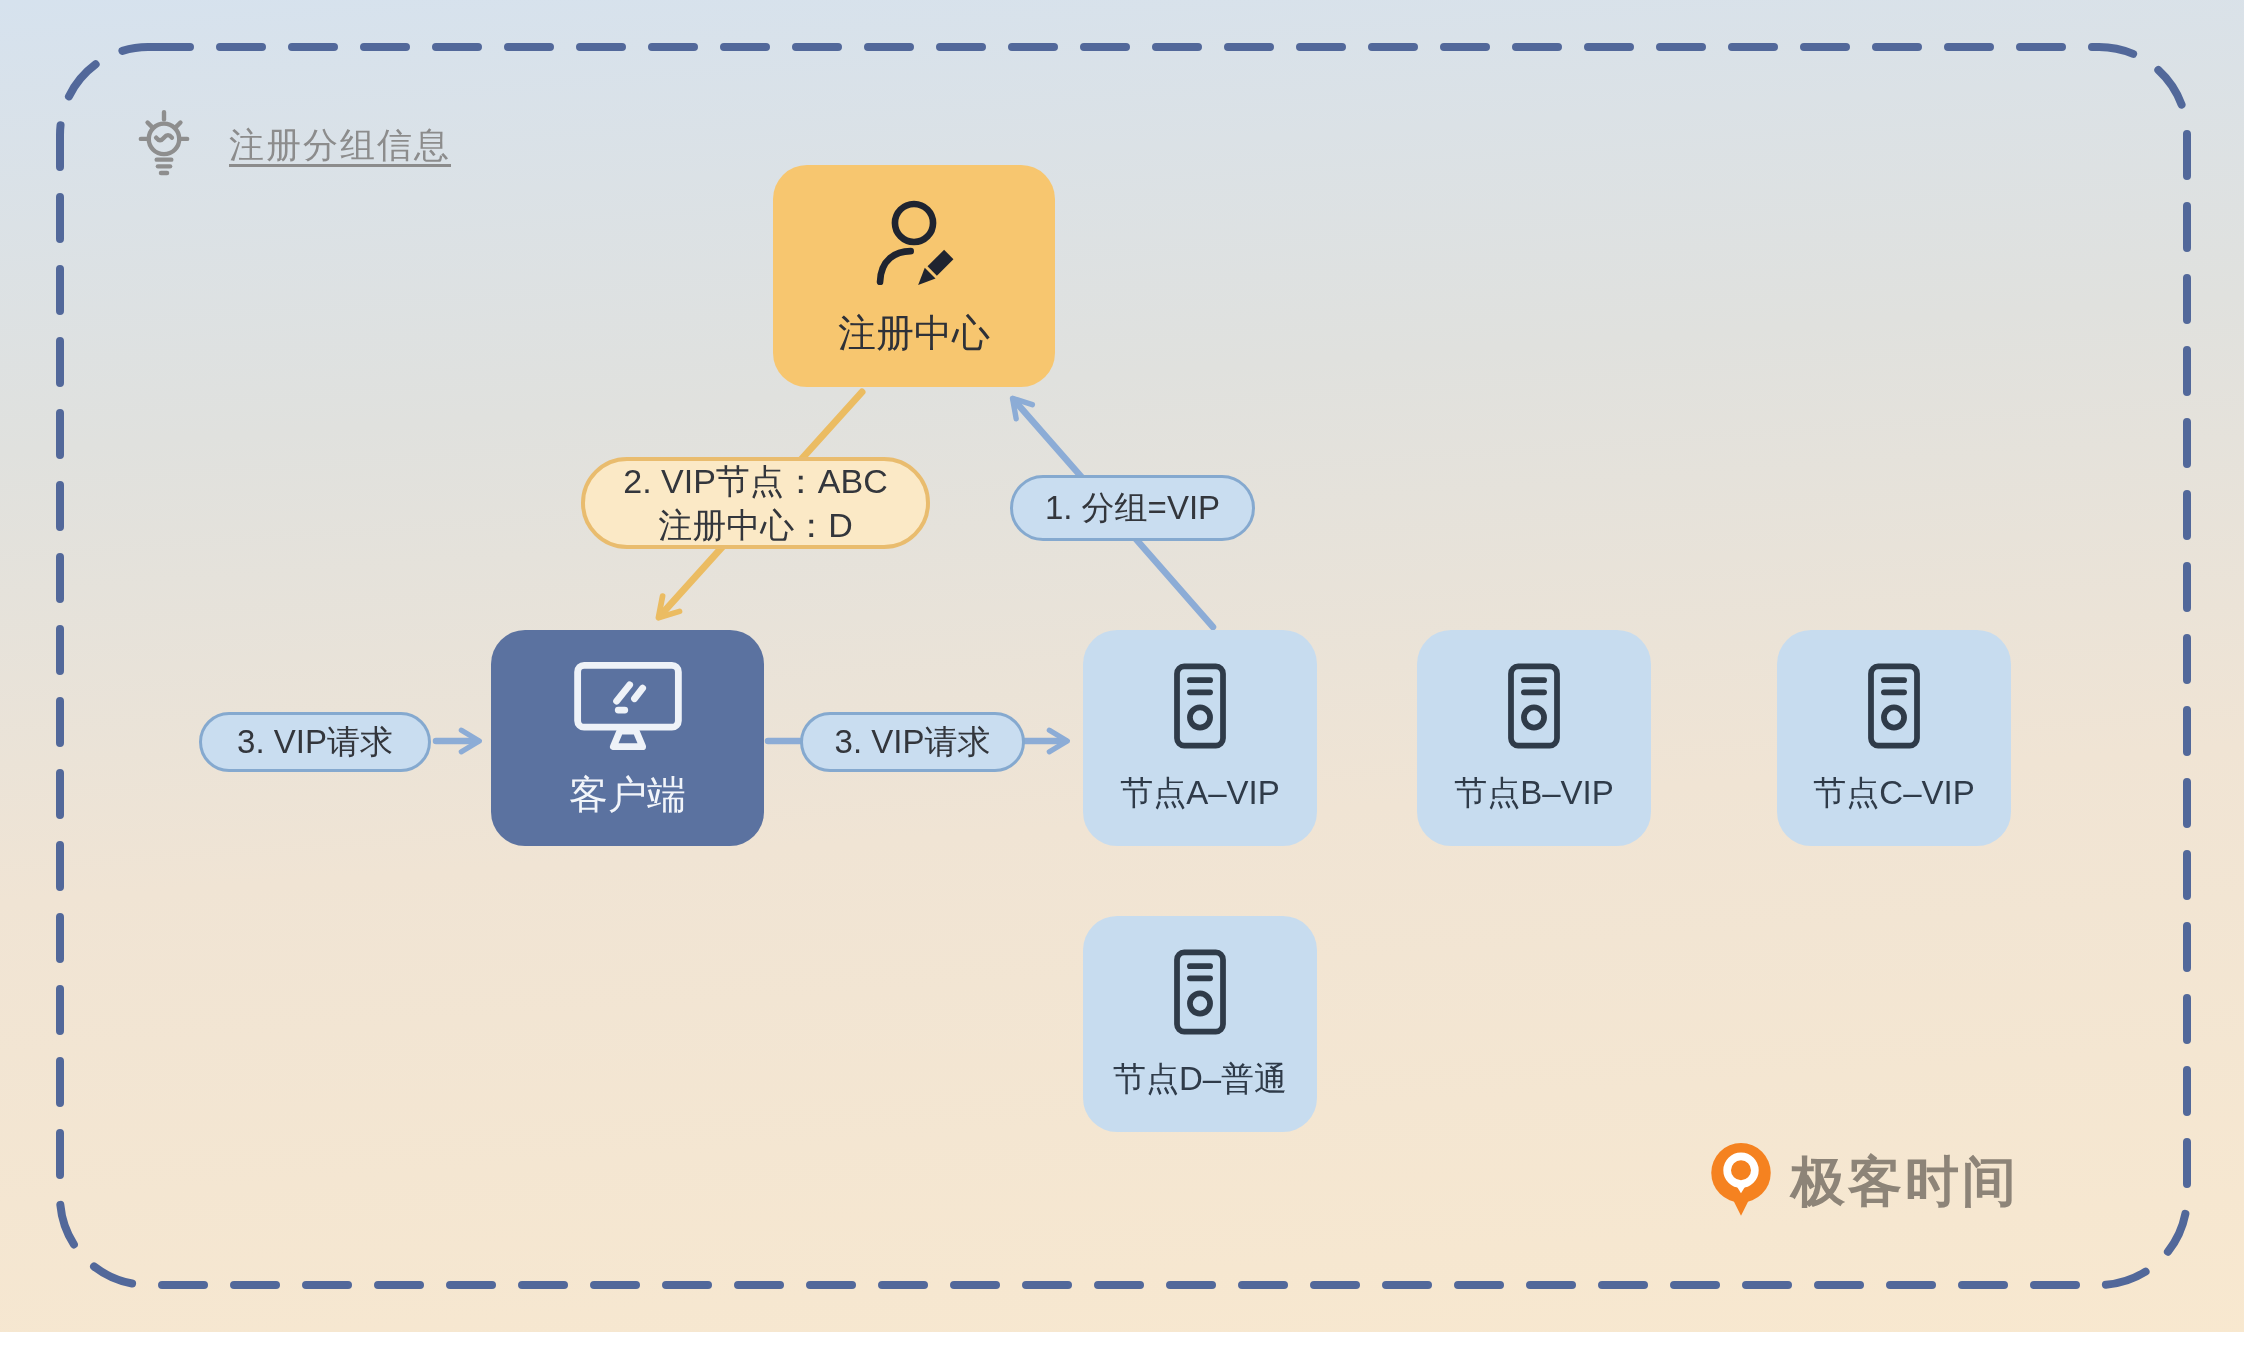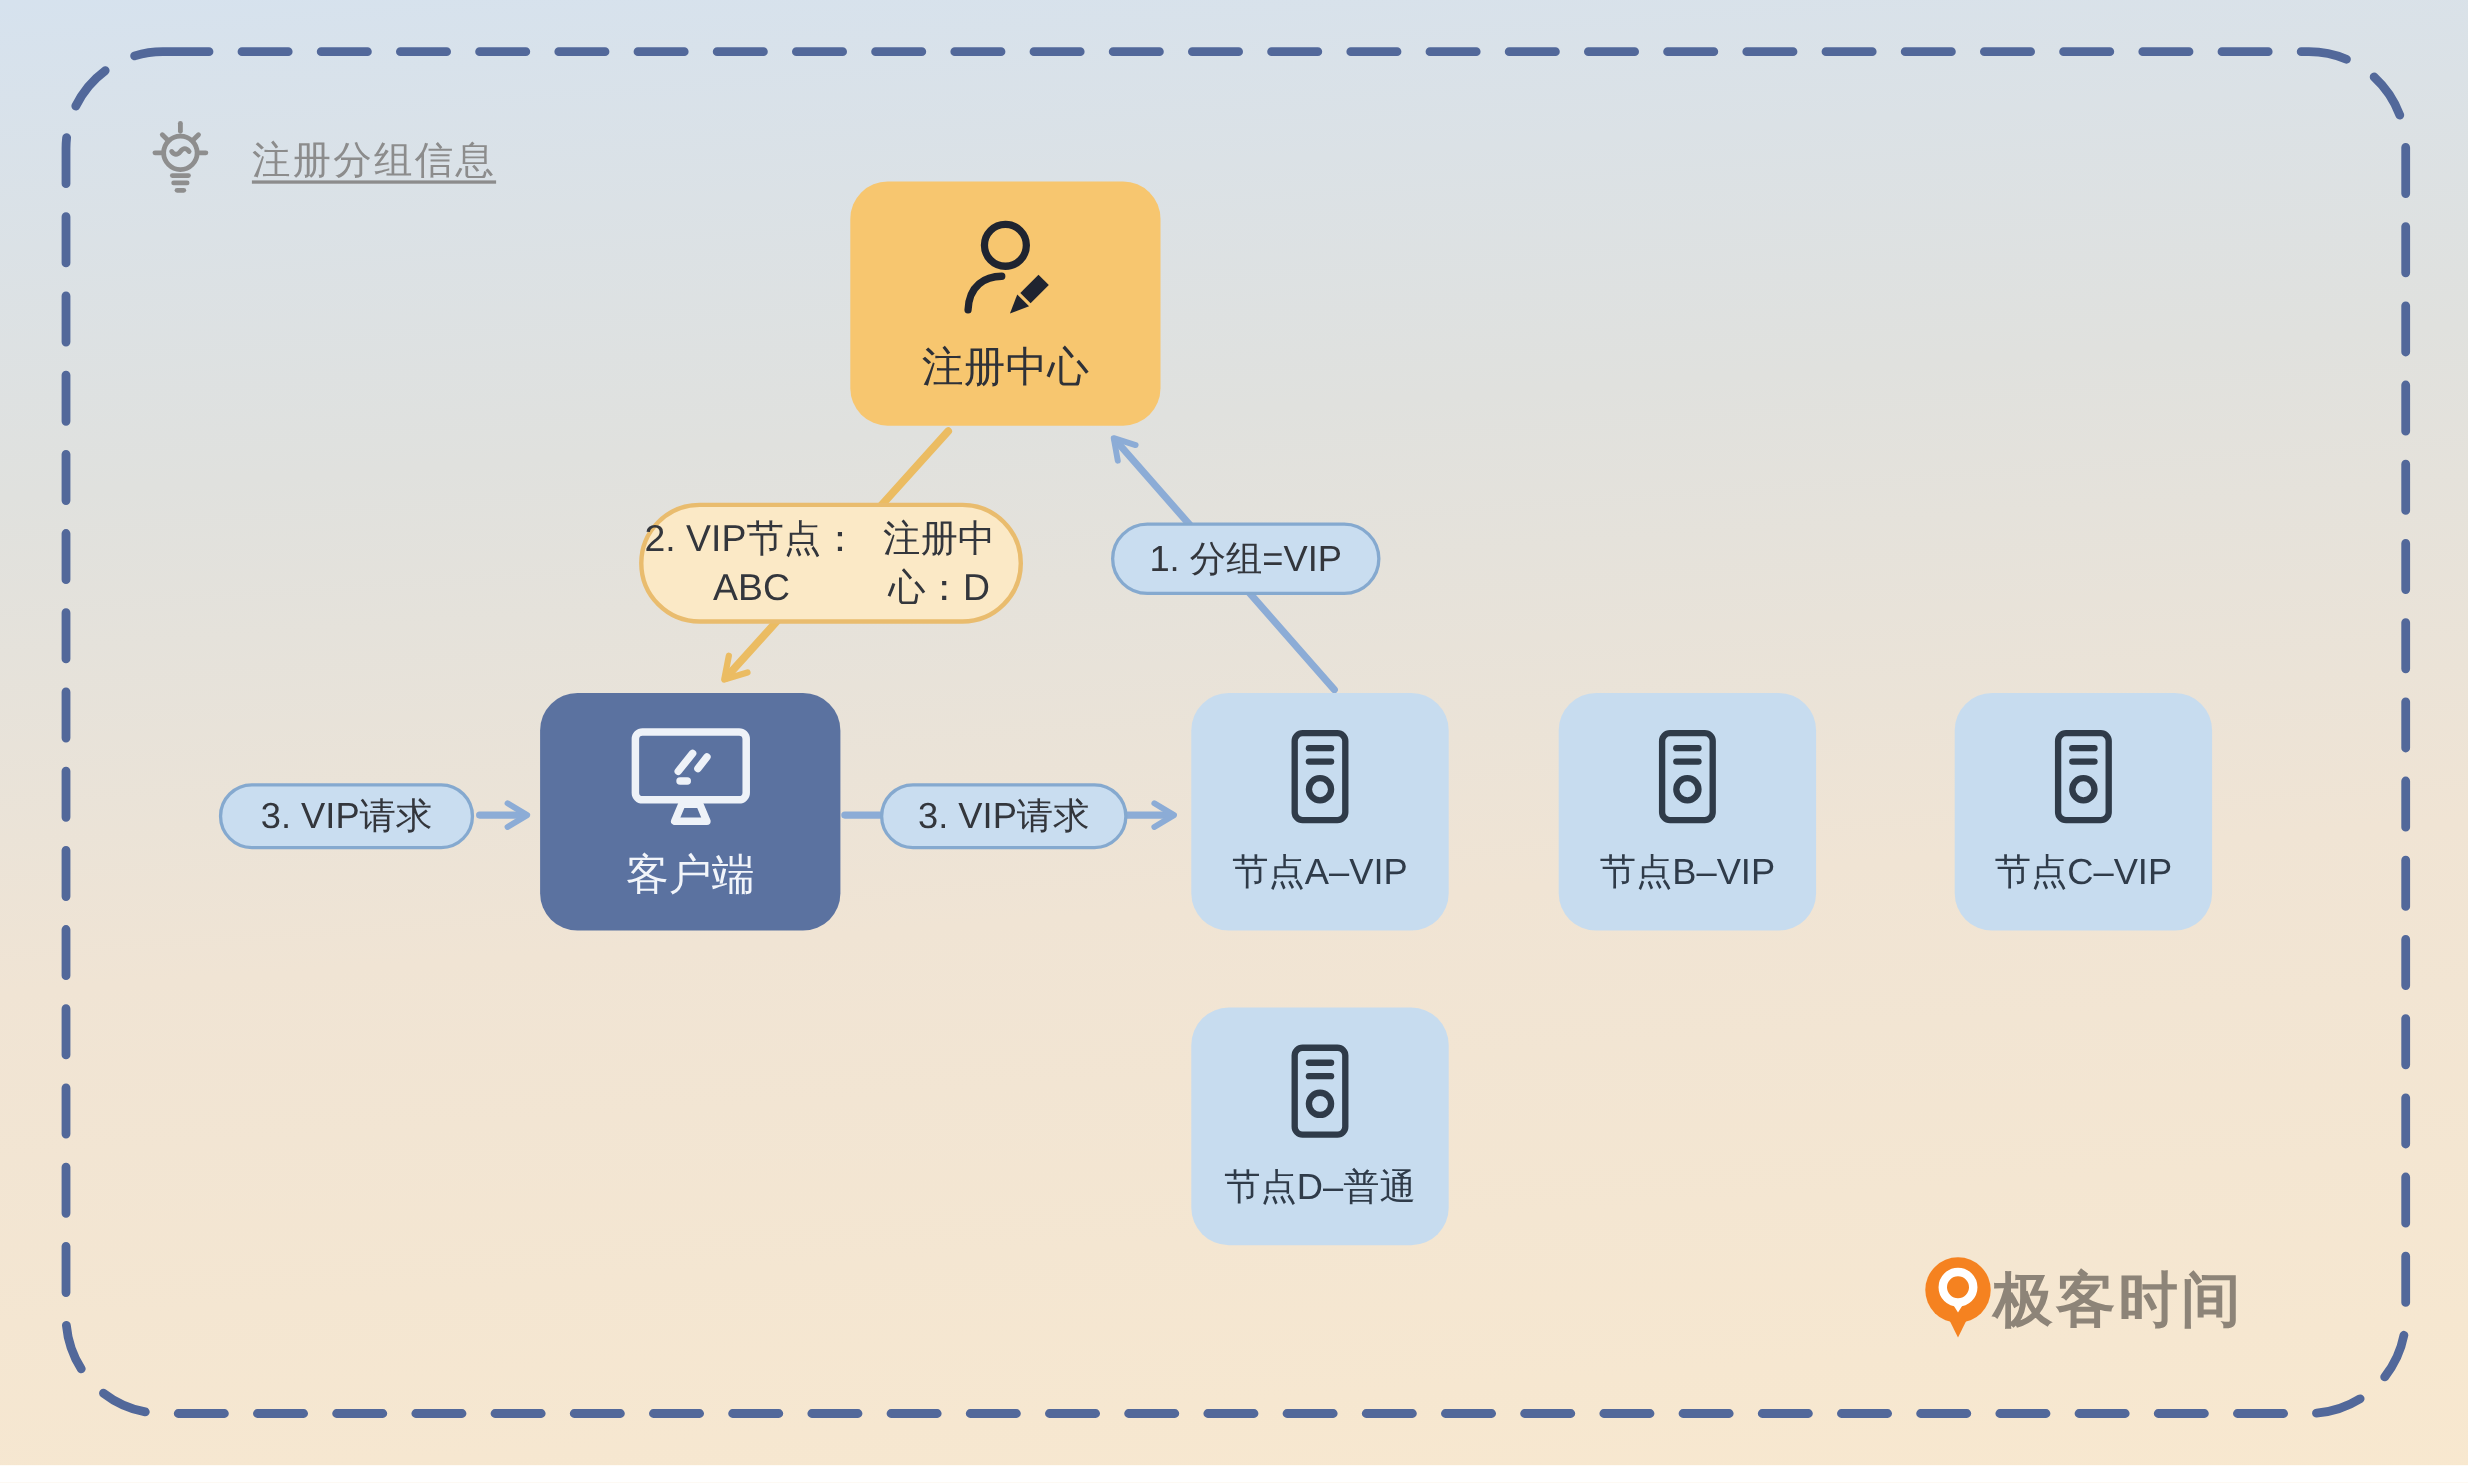--- a/index.html
+++ b/index.html
@@ -49,34 +49,34 @@
 
   .node{width:234px;height:216px;background:var(--nodeFill);gap:19px;}
   .node .icon{width:92px;height:92px;color:var(--darkText);}
   .node .label{font-size:33px;color:var(--darkText);}
   .node-a{left:1083px;top:630px;}
   .node-b{left:1417px;top:630px;}
   .node-c{left:1777px;top:630px;}
   .node-d{left:1083px;top:916px;}
 
   .note{
-    position:absolute;left:581px;top:457px;width:349px;height:110px;
+    position:absolute;left:581px;top:457px;width:349px;height:92px;
     background:var(--noteFill);border:4px solid var(--noteBorder);border-radius:55px;
-    display:flex;flex-direction:row;align-items:center;justify-content:center;
-    font-size:34px;color:#33363C;line-height:1.3;text-align:center;
+    display:flex;flex-direction:column;align-items:center;justify-content:center;
+    font-size:34px;color:#33363C;line-height:1.3;
   }
   .pill{
     position:absolute;background:var(--pillFill);border:3px solid var(--pillBorder);border-radius:33px;
     display:flex;align-items:center;justify-content:center;font-size:33px;color:#33363C;
   }
   .pill-1{left:1010px;top:436px;width:245px;height:66px;margin-top:39px;}
   .pill-3{left:199px;top:712px;width:232px;height:60px;}
   .pill-4{left:800px;top:712px;width:225px;height:60px;}
 
-  .brand{position:absolute;left:1748px;top:1142px;display:flex;align-items:center;}
+  .brand{position:absolute;left:1709px;top:1142px;display:flex;align-items:center;gap:18px;}
   .logo{width:64px;height:80px;flex:0 0 auto;}
   .brand-text{font-size:54px;font-weight:bold;color:var(--brandText);letter-spacing:3px;}
 </style>
 </head>
 <body>
 
 <div class="canvas">
 
   <svg class="wires" viewBox="0 0 2244 1348" aria-hidden="true">
     <defs>

